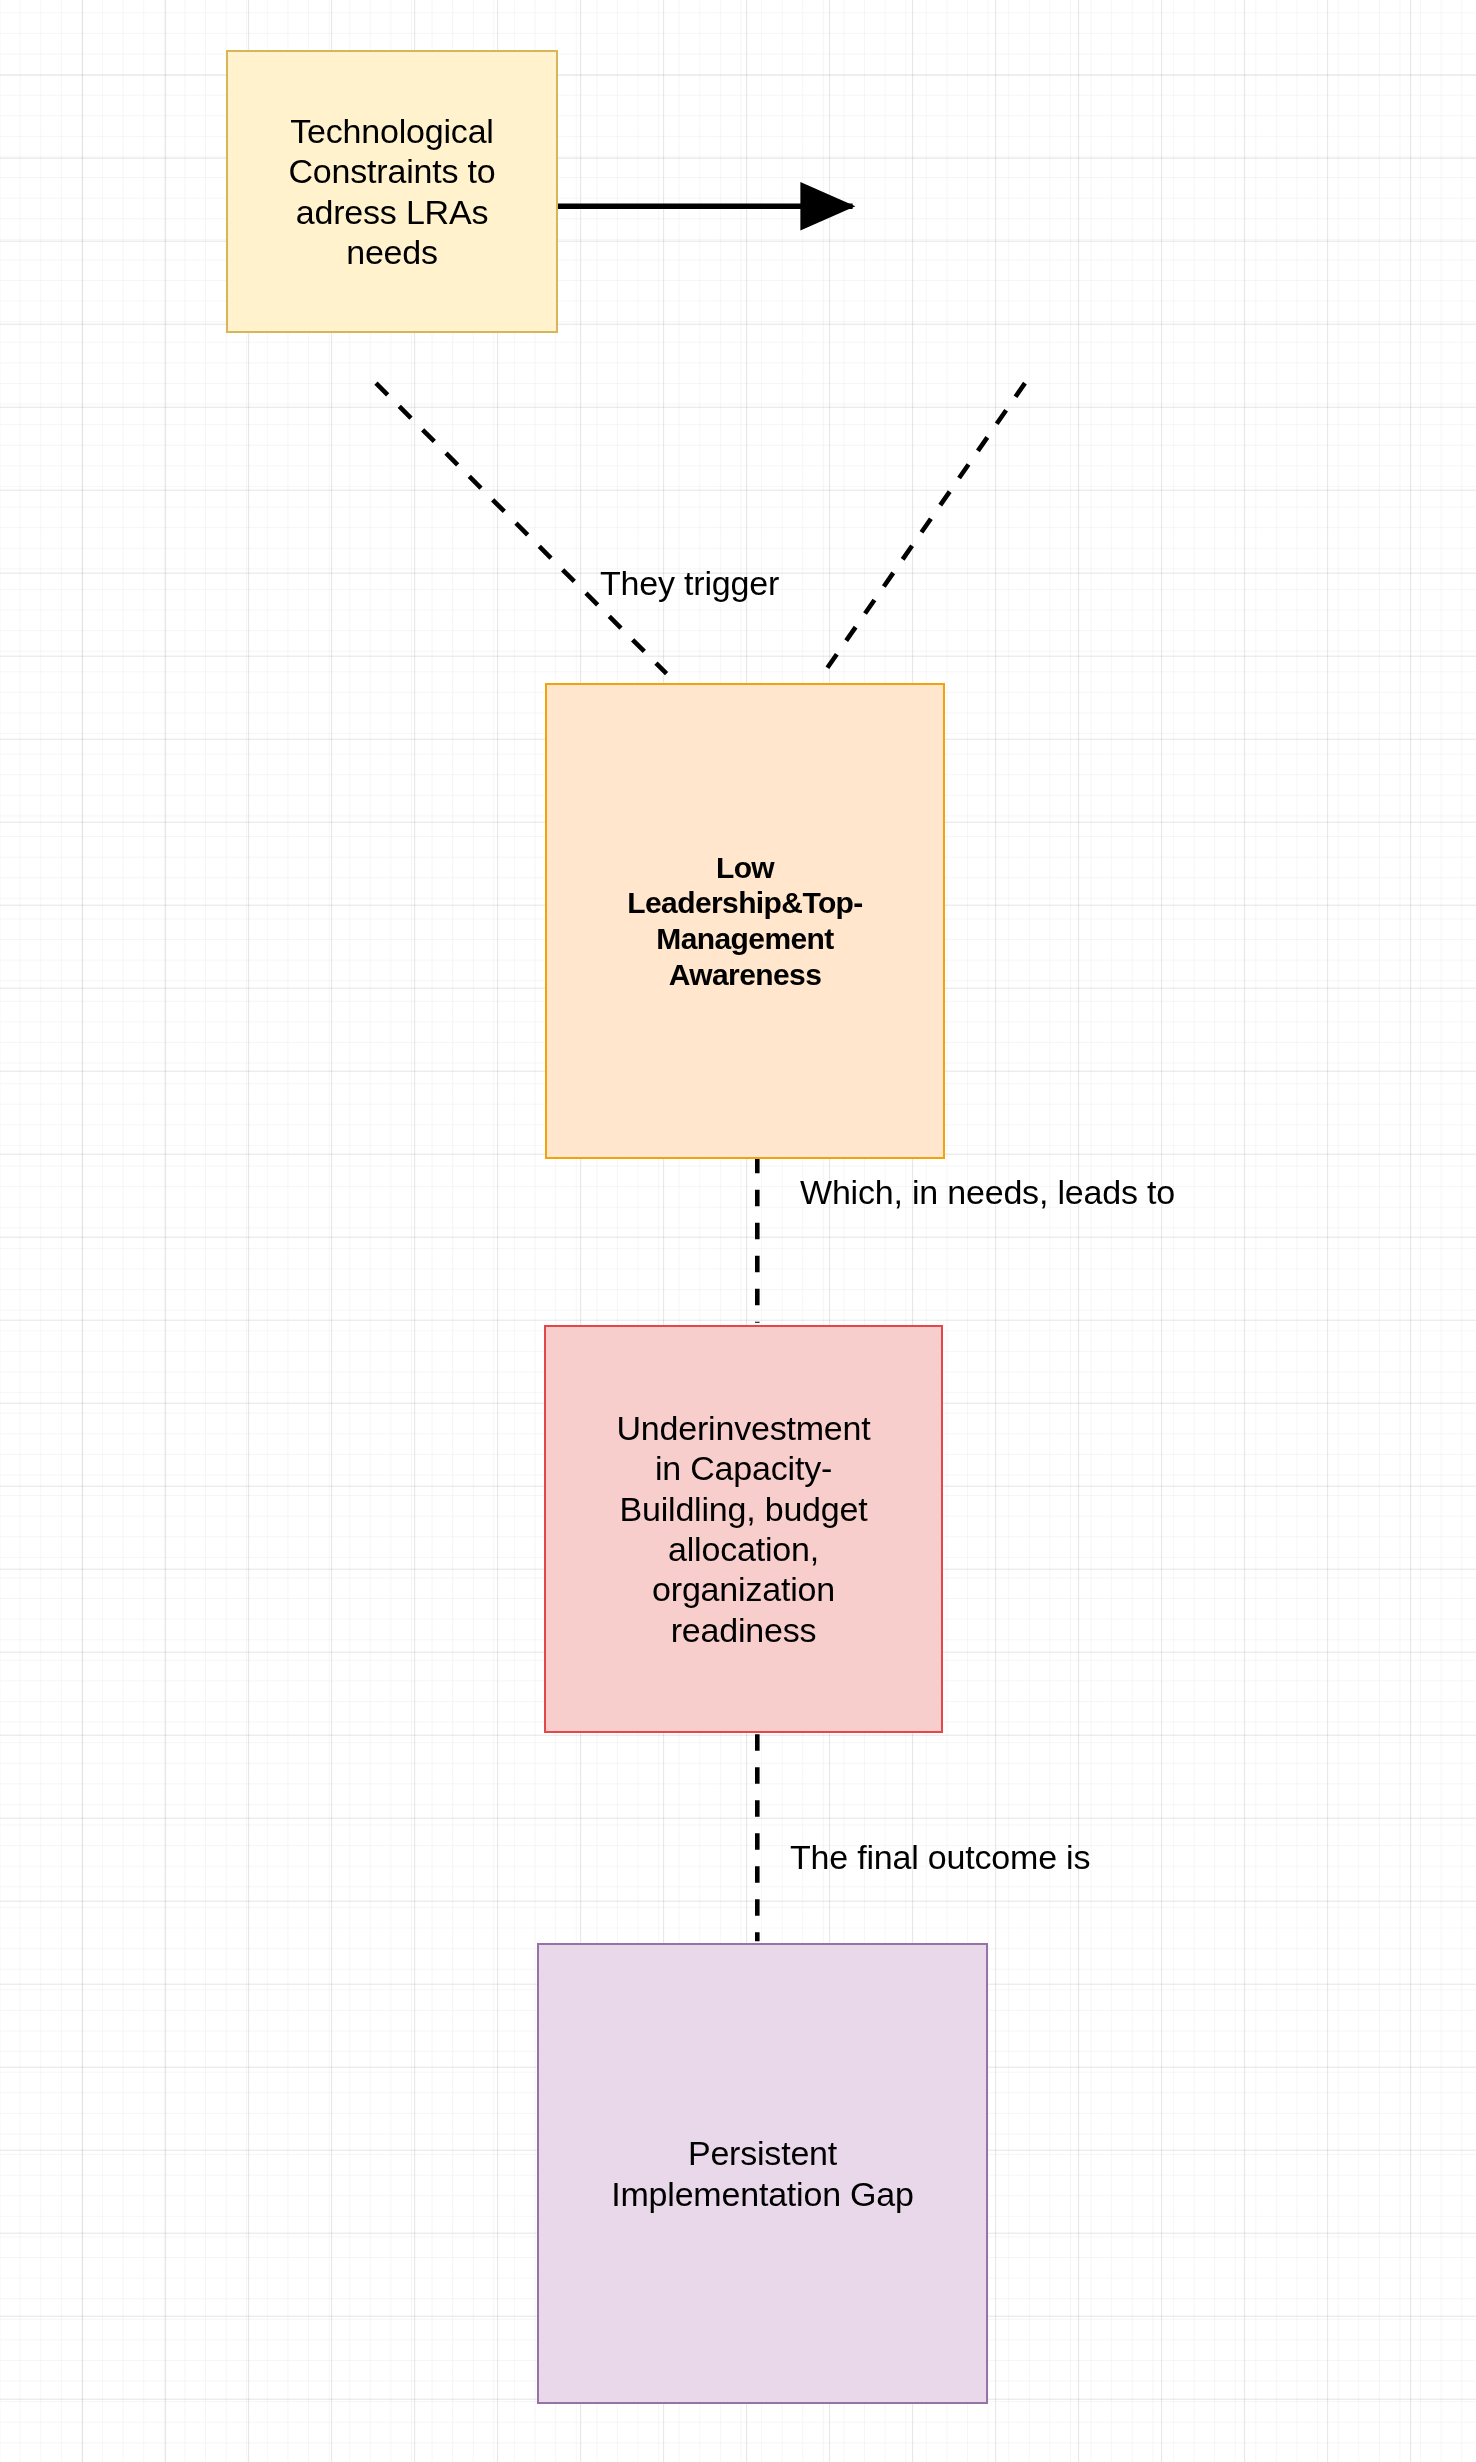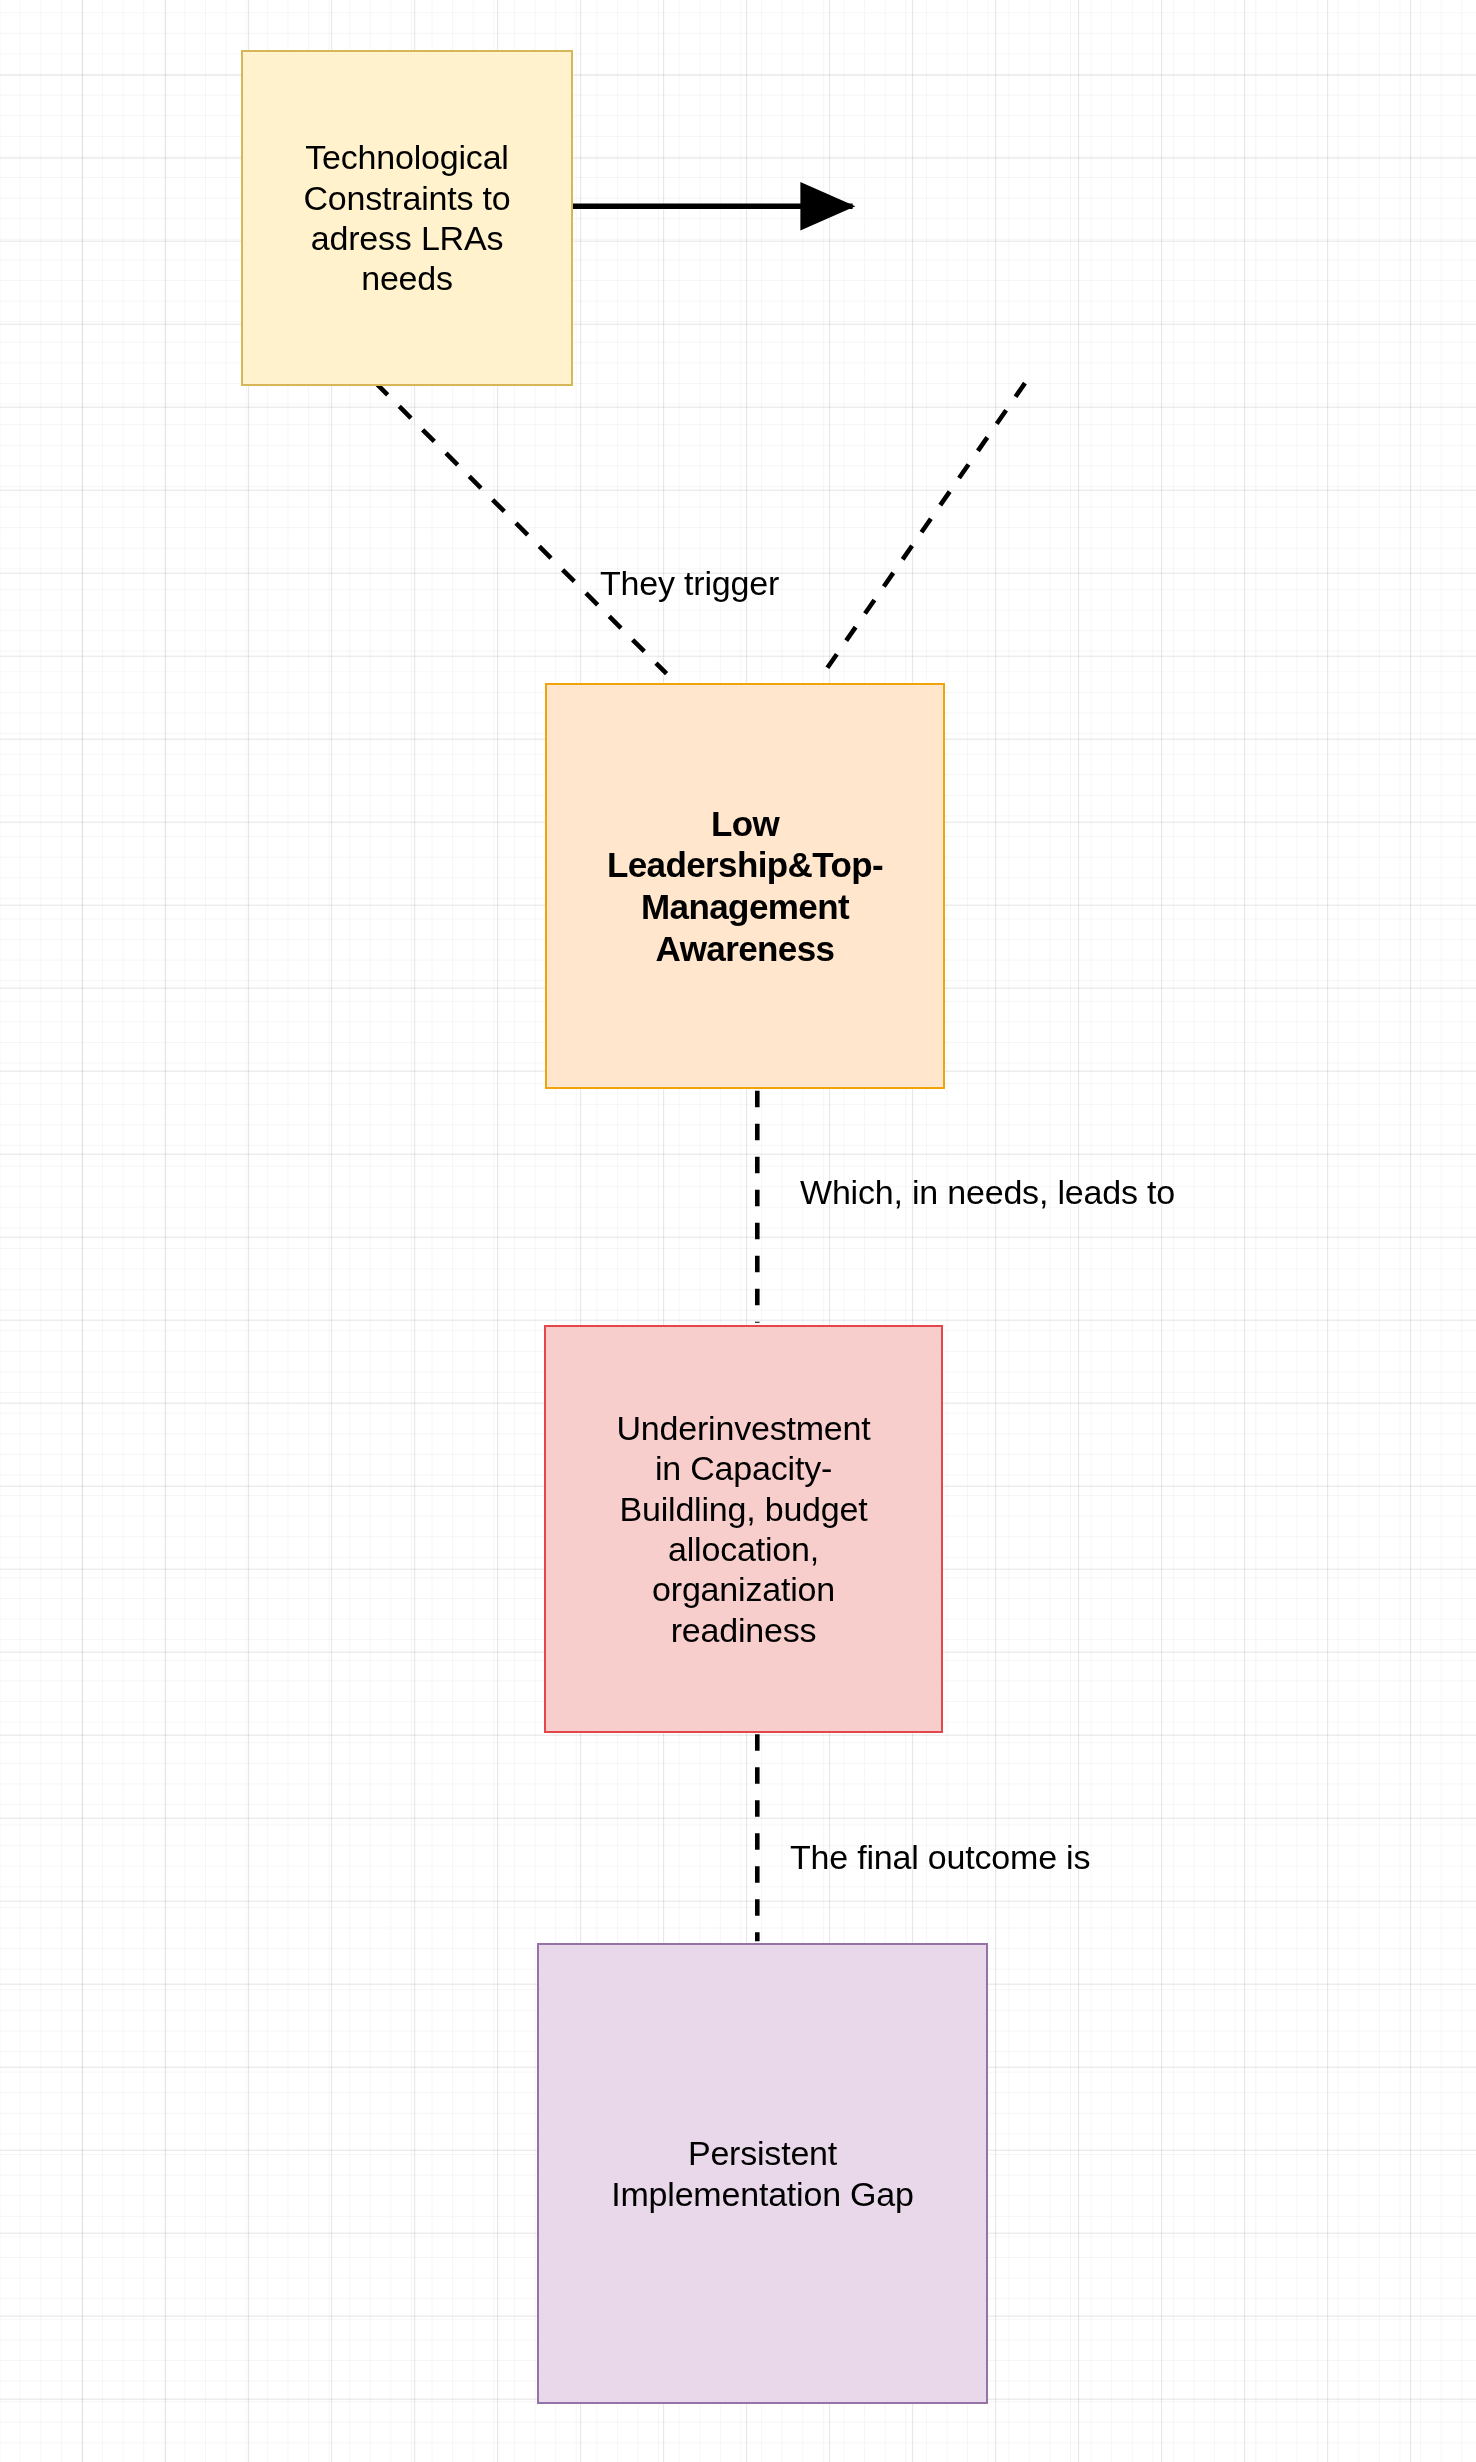--- a/index.html
+++ b/index.html
@@ -47,39 +47,39 @@
   .node-text {
     display: block;
     width: 100%;
     padding: 0 5.5px;
     box-sizing: border-box;
     white-space: pre-line;
   }
 
   
   #node-tech {
-    left: 241px; top: 50px;
-    width: 332px; height: 336px;
+    left: 226px; top: 50px;
+    width: 332px; height: 283px;
     background: #fff2cc;
     border: 2.8px solid #d6b656;
     font-size: 34px;
   }
   #node-weak {
     left: 857px; top: 50px;
     width: 339px; height: 330px;
     background: #dae8fc;
     border: 2.8px solid #6c8ebf;
     font-size: 34px;
   }
   #node-aware {
     left: 545px; top: 683px;
-    width: 400px; height: 406px;
+    width: 400px; height: 476px;
     background: #ffe6cc;
     border: 2.8px solid #f0a30a;
-    font-size: 35px;
+    font-size: 30px;
     font-weight: bold;
     letter-spacing: -0.6px;
   }
   #node-underinvest {
     left: 544px; top: 1325px;
     width: 399px; height: 408px;
     background: #f8cecc;
     border: 2.8px solid #e3474a;
     font-size: 34px;
     justify-content: flex-end;

